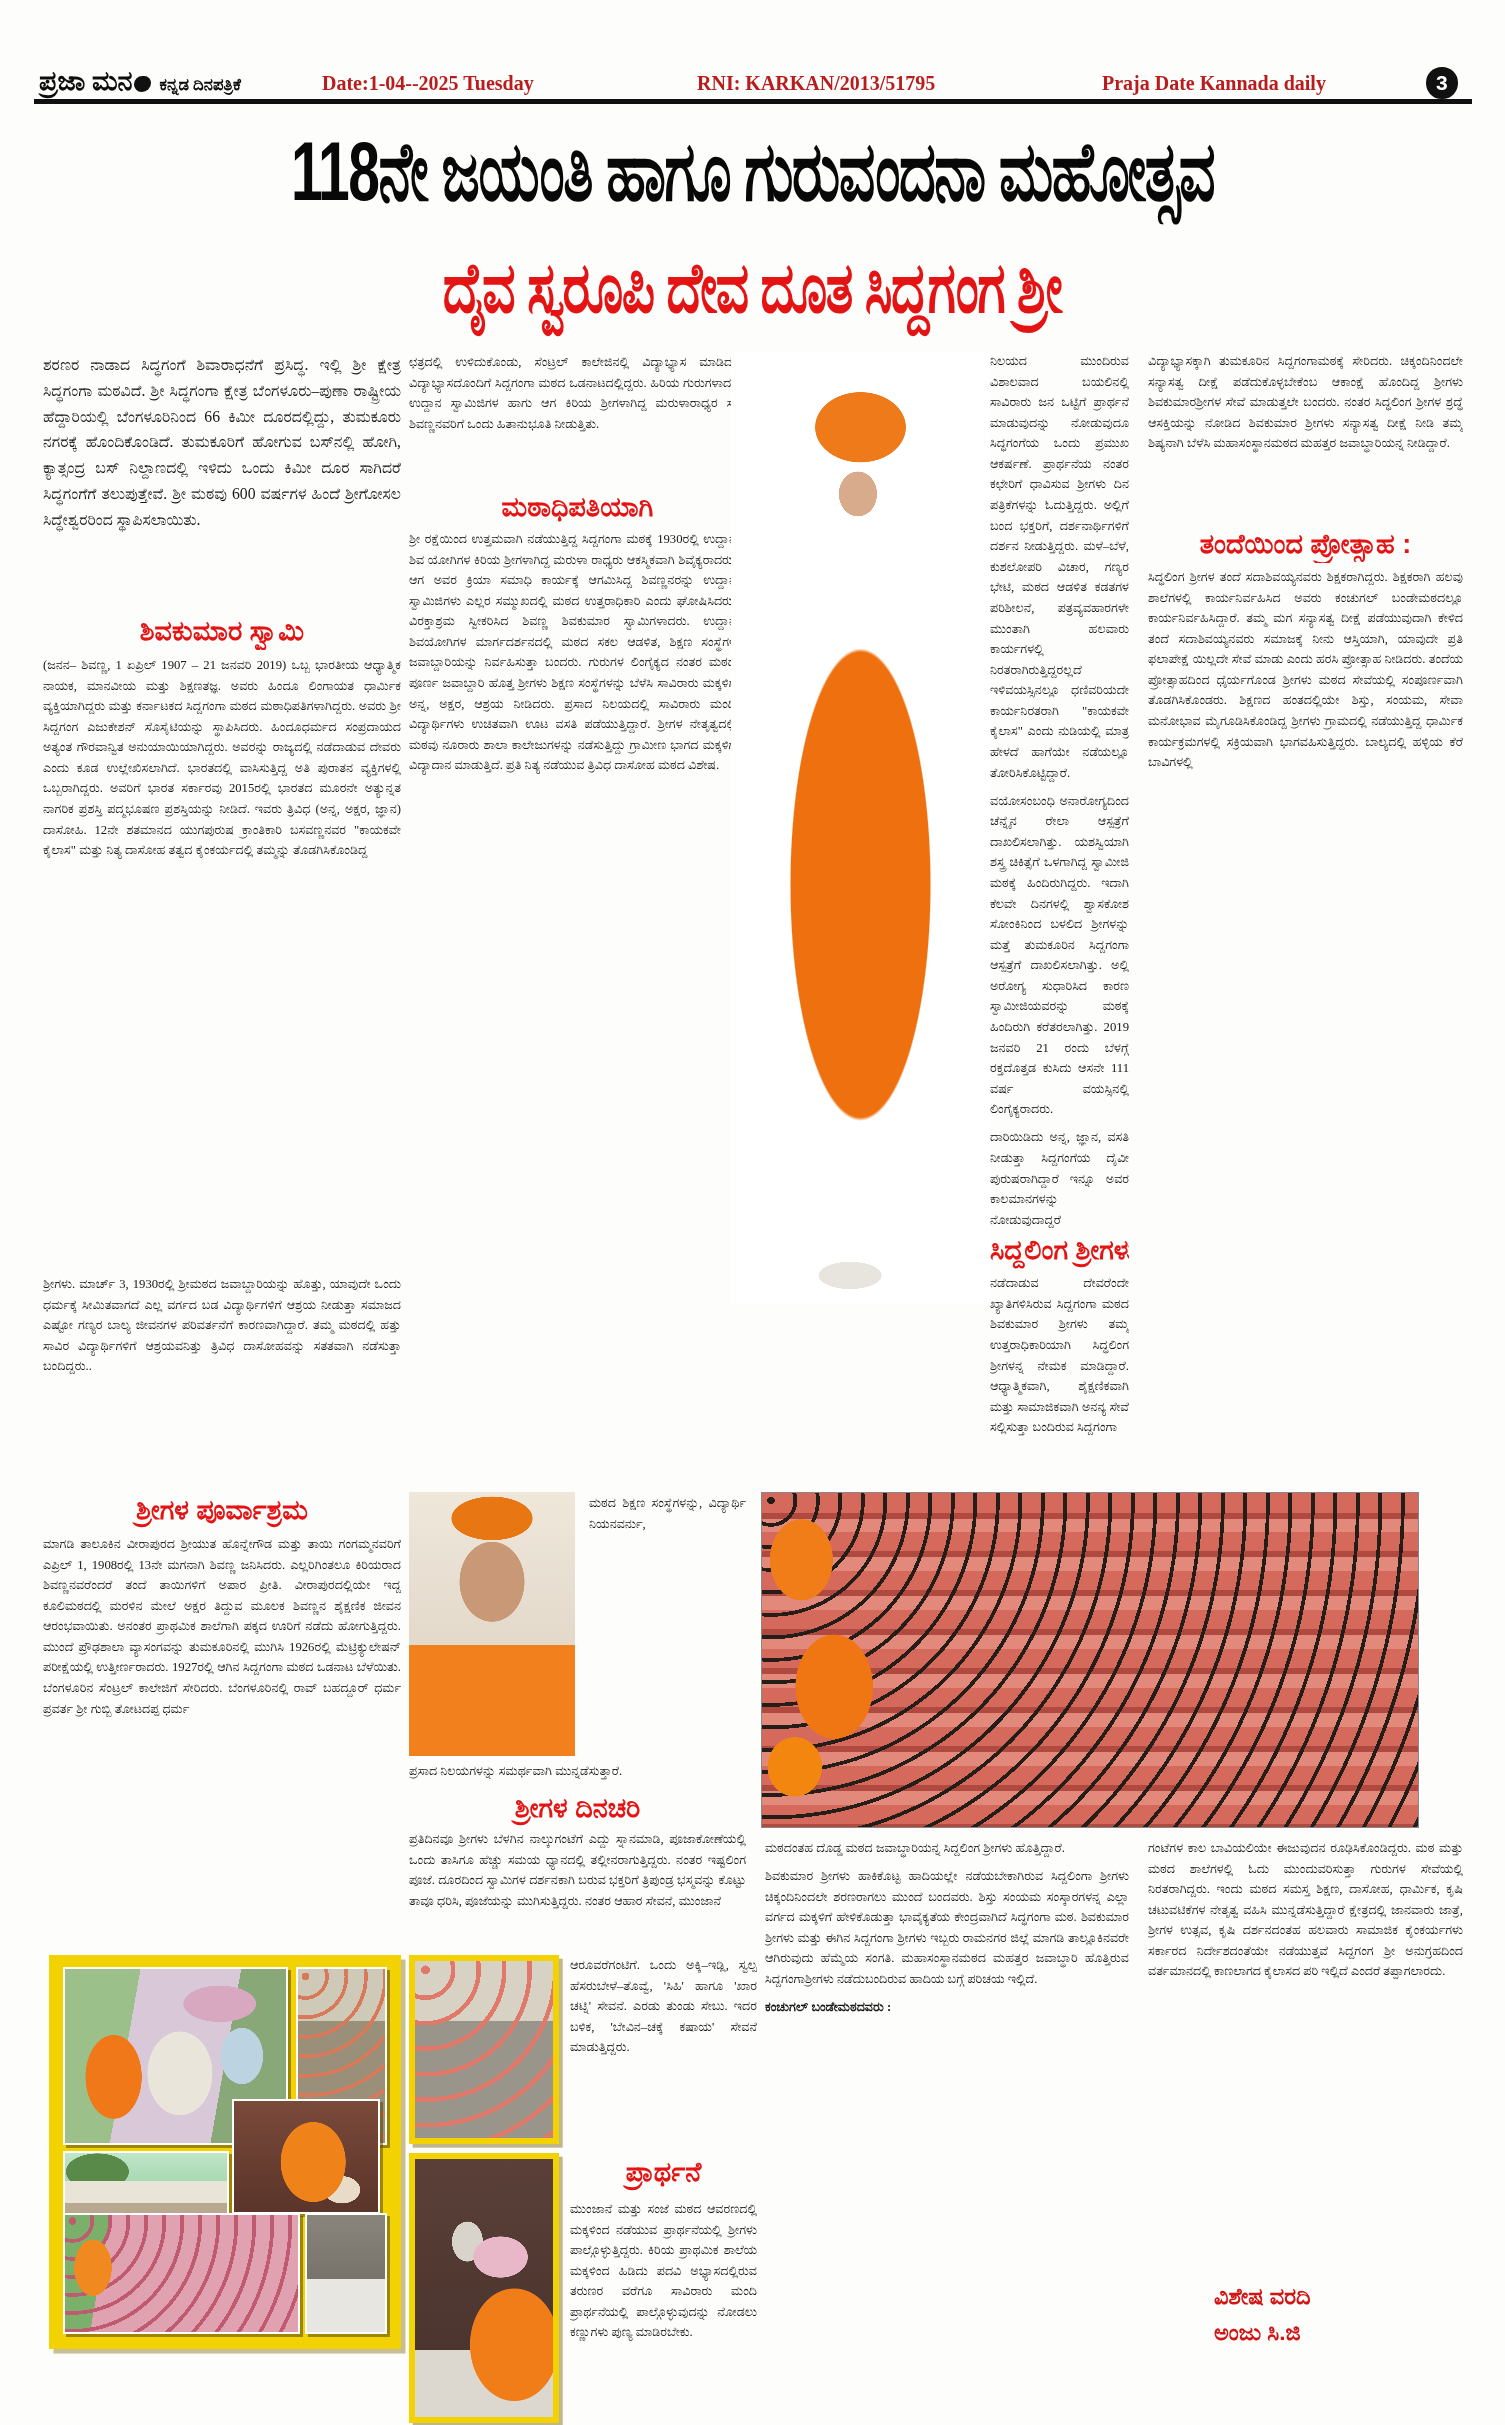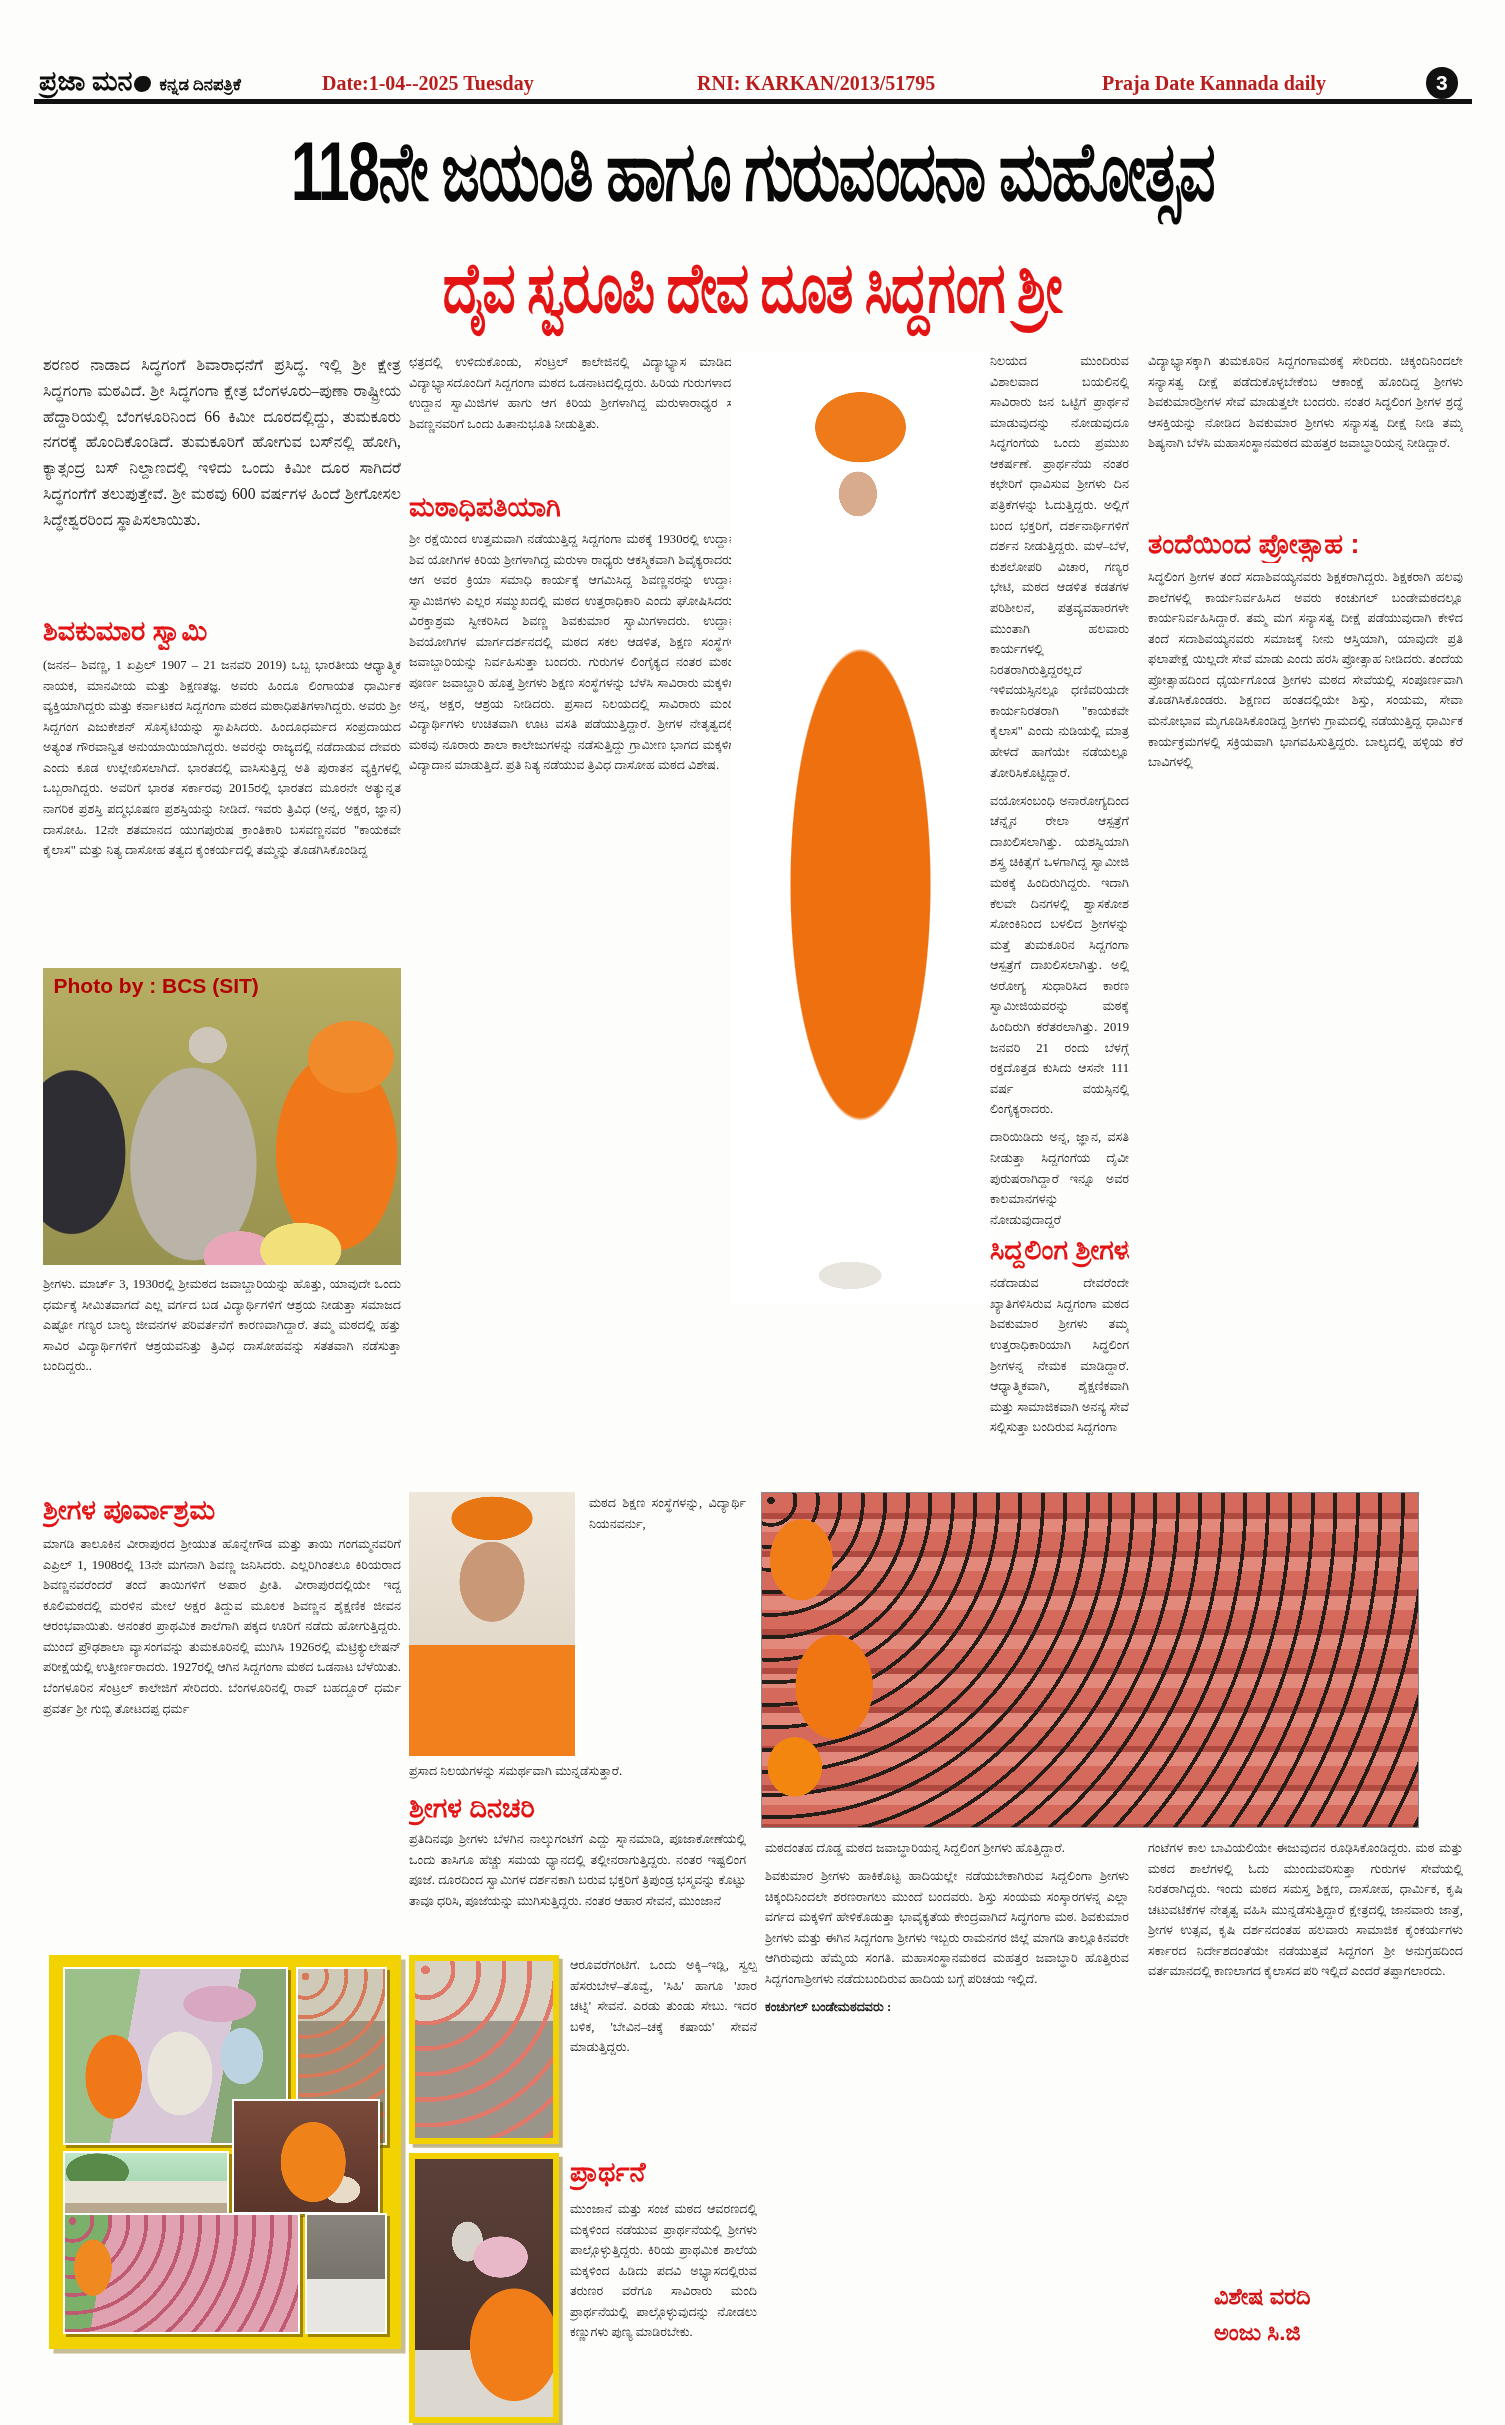--- a/index.html
+++ b/index.html
@@ -28,21 +28,21 @@
             white-space:nowrap;overflow:hidden;letter-spacing:-1.5px}
   .subheadline{left:37px;top:238px;width:1430px;height:75px;line-height:75px;
             font-family:"Liberation Sans",sans-serif;font-weight:bold;font-size:52px;
             text-align:center;color:#e41414;transform:scaleY(1.35);transform-origin:center top;
             white-space:nowrap;overflow:hidden;letter-spacing:-1.5px}
 
   
   .bt{font-size:12.7px;line-height:1.62;text-align:justify;overflow:hidden}
   .bt-lg{font-size:15.7px;line-height:1.64;text-align:justify;overflow:hidden}
   .sec-head{font-family:"Liberation Sans",sans-serif;font-weight:bold;font-size:27px;
-            color:#e41414;overflow:hidden;white-space:nowrap}
+            color:#e41414;text-align:center;overflow:hidden;white-space:nowrap}
   .lead-bold{font-weight:bold}
   .byline{font-family:"Liberation Sans",sans-serif;font-weight:bold;font-size:22.5px;
           color:#d11414;text-align:left;line-height:1.6}
 
   
   .photo{overflow:hidden}
   .ph-caption{position:absolute;left:10.5px;top:6px;font-family:"Liberation Sans",sans-serif;
               font-weight:bold;font-size:21px;color:#b30000}
   .photo-dignitaries{
     background:
@@ -130,23 +130,20 @@
   <div class="abs page-badge">3</div>
   <div class="abs mast-rule"></div>
 
   <div class="abs headline">118ನೇ ಜಯಂತಿ ಹಾಗೂ ಗುರುವಂದನಾ ಮಹೋತ್ಸವ</div>
   <div class="abs subheadline">ದೈವ ಸ್ವರೂಪಿ ದೇವ ದೂತ ಸಿದ್ದಗಂಗ ಶ್ರೀ</div>
 
   <div class="abs bt-lg" style="left:43px;top:352px;width:358px;height:259px">ಶರಣರ ನಾಡಾದ ಸಿದ್ಧಗಂಗೆ ಶಿವಾರಾಧನೆಗೆ ಪ್ರಸಿದ್ಧ. ಇಲ್ಲಿ ಶ್ರೀ ಕ್ಷೇತ್ರ ಸಿದ್ಧಗಂಗಾ ಮಠವಿದೆ. ಶ್ರೀ ಸಿದ್ಧಗಂಗಾ ಕ್ಷೇತ್ರ ಬೆಂಗಳೂರು–ಪುಣಾ ರಾಷ್ಟ್ರೀಯ ಹೆದ್ದಾರಿಯಲ್ಲಿ ಬೆಂಗಳೂರಿನಿಂದ 66 ಕಿಮೀ ದೂರದಲ್ಲಿದ್ದು, ತುಮಕೂರು ನಗರಕ್ಕೆ ಹೊಂದಿಕೊಂಡಿದೆ. ತುಮಕೂರಿಗೆ ಹೋಗುವ ಬಸ್‌ನಲ್ಲಿ ಹೋಗಿ, ಕ್ಯಾತ್ಸಂದ್ರ ಬಸ್ ನಿಲ್ದಾಣದಲ್ಲಿ ಇಳಿದು ಒಂದು ಕಿಮೀ ದೂರ ಸಾಗಿದರೆ ಸಿದ್ಧಗಂಗೆಗೆ ತಲುಪುತ್ತೇವೆ. ಶ್ರೀ ಮಠವು 600 ವರ್ಷಗಳ ಹಿಂದೆ ಶ್ರೀಗೋಸಲ ಸಿದ್ಧೇಶ್ವರರಿಂದ ಸ್ಥಾಪಿಸಲಾಯಿತು.</div>
   <div class="abs sec-head" style="left:43px;top:616px;width:358px;height:34px">ಶಿವಕುಮಾರ ಸ್ವಾಮಿ</div>
   <div class="abs bt" style="left:43px;top:655px;width:358px;height:309px">(ಜನನ– ಶಿವಣ್ಣ, 1 ಏಪ್ರಿಲ್ 1907 – 21 ಜನವರಿ 2019) ಒಬ್ಬ ಭಾರತೀಯ ಆಧ್ಯಾತ್ಮಿಕ ನಾಯಕ, ಮಾನವೀಯ ಮತ್ತು ಶಿಕ್ಷಣತಜ್ಞ. ಅವರು ಹಿಂದೂ ಲಿಂಗಾಯತ ಧಾರ್ಮಿಕ ವ್ಯಕ್ತಿಯಾಗಿದ್ದರು ಮತ್ತು ಕರ್ನಾಟಕದ ಸಿದ್ದಗಂಗಾ ಮಠದ ಮಠಾಧಿಪತಿಗಳಾಗಿದ್ದರು. ಅವರು ಶ್ರೀ ಸಿದ್ದಗಂಗ ಎಜುಕೇಶನ್ ಸೊಸೈಟಿಯನ್ನು ಸ್ಥಾಪಿಸಿದರು. ಹಿಂದೂಧರ್ಮದ ಸಂಪ್ರದಾಯದ ಅತ್ಯಂತ ಗೌರವಾನ್ವಿತ ಅನುಯಾಯಿಯಾಗಿದ್ದರು. ಅವರನ್ನು ರಾಜ್ಯದಲ್ಲಿ ನಡೆದಾಡುವ ದೇವರು ಎಂದು ಕೂಡ ಉಲ್ಲೇಖಿಸಲಾಗಿದೆ. ಭಾರತದಲ್ಲಿ ವಾಸಿಸುತ್ತಿದ್ದ ಅತಿ ಪುರಾತನ ವ್ಯಕ್ತಿಗಳಲ್ಲಿ ಒಬ್ಬರಾಗಿದ್ದರು. ಅವರಿಗೆ ಭಾರತ ಸರ್ಕಾರವು 2015ರಲ್ಲಿ ಭಾರತದ ಮೂರನೇ ಅತ್ಯುನ್ನತ ನಾಗರಿಕ ಪ್ರಶಸ್ತಿ ಪದ್ಮಭೂಷಣ ಪ್ರಶಸ್ತಿಯನ್ನು ನೀಡಿದೆ. ಇವರು ತ್ರಿವಿಧ (ಅನ್ನ, ಅಕ್ಷರ, ಜ್ಞಾನ) ದಾಸೋಹಿ. 12ನೇ ಶತಮಾನದ ಯುಗಪುರುಷ ಕ್ರಾಂತಿಕಾರಿ ಬಸವಣ್ಣನವರ "ಕಾಯಕವೇ ಕೈಲಾಸ" ಮತ್ತು ನಿತ್ಯ ದಾಸೋಹ ತತ್ವದ ಕೈಂಕರ್ಯದಲ್ಲಿ ತಮ್ಮನ್ನು ತೊಡಗಿಸಿಕೊಂಡಿದ್ದ</div>
 
-  <div class="abs photo photo-dignitaries" style="left:43px;top:968px;width:358px;height:297px">
-    <span class="ph-caption">Photo by : BCS (SIT)</span>
-  </div>
 
   <div class="abs bt" style="left:43px;top:1274px;width:358px;height:216px">ಶ್ರೀಗಳು. ಮಾರ್ಚ್ 3, 1930ರಲ್ಲಿ ಶ್ರೀಮಠದ ಜವಾಬ್ದಾರಿಯನ್ನು ಹೊತ್ತು, ಯಾವುದೇ ಒಂದು ಧರ್ಮಕ್ಕೆ ಸೀಮಿತವಾಗದೆ ಎಲ್ಲ ವರ್ಗದ ಬಡ ವಿದ್ಯಾರ್ಥಿಗಳಿಗೆ ಆಶ್ರಯ ನೀಡುತ್ತಾ ಸಮಾಜದ ಎಷ್ಟೋ ಗಣ್ಯರ ಬಾಲ್ಯ ಜೀವನಗಳ ಪರಿವರ್ತನೆಗೆ ಕಾರಣವಾಗಿದ್ದಾರೆ. ತಮ್ಮ ಮಠದಲ್ಲಿ ಹತ್ತು ಸಾವಿರ ವಿದ್ಯಾರ್ಥಿಗಳಿಗೆ ಆಶ್ರಯವನಿತ್ತು ತ್ರಿವಿಧ ದಾಸೋಹವನ್ನು ಸತತವಾಗಿ ನಡೆಸುತ್ತಾ ಬಂದಿದ್ದರು..</div>
   <div class="abs sec-head" style="left:43px;top:1495px;width:358px;height:34px">ಶ್ರೀಗಳ ಪೂರ್ವಾಶ್ರಮ</div>
   <div class="abs bt" style="left:43px;top:1534px;width:358px;height:417px">ಮಾಗಡಿ ತಾಲೂಕಿನ ವೀರಾಪುರದ ಶ್ರೀಯುತ ಹೊನ್ನೇಗೌಡ ಮತ್ತು ತಾಯಿ ಗಂಗಮ್ಮನವರಿಗೆ ಎಪ್ರಿಲ್ 1, 1908ರಲ್ಲಿ 13ನೇ ಮಗನಾಗಿ ಶಿವಣ್ಣ ಜನಿಸಿದರು. ಎಲ್ಲರಿಗಿಂತಲೂ ಕಿರಿಯರಾದ ಶಿವಣ್ಣನವರೆಂದರೆ ತಂದೆ ತಾಯಿಗಳಿಗೆ ಅಪಾರ ಪ್ರೀತಿ. ವೀರಾಪುರದಲ್ಲಿಯೇ ಇದ್ದ ಕೂಲಿಮಠದಲ್ಲಿ ಮರಳಿನ ಮೇಲೆ ಅಕ್ಷರ ತಿದ್ದುವ ಮೂಲಕ ಶಿವಣ್ಣನ ಶೈಕ್ಷಣಿಕ ಜೀವನ ಆರಂಭವಾಯಿತು. ಅನಂತರ ಪ್ರಾಥಮಿಕ ಶಾಲೆಗಾಗಿ ಪಕ್ಕದ ಊರಿಗೆ ನಡೆದು ಹೋಗುತ್ತಿದ್ದರು. ಮುಂದೆ ಪ್ರೌಢಶಾಲಾ ವ್ಯಾಸಂಗವನ್ನು ತುಮಕೂರಿನಲ್ಲಿ ಮುಗಿಸಿ 1926ರಲ್ಲಿ ಮೆಟ್ರಿಕ್ಯುಲೇಷನ್ ಪರೀಕ್ಷೆಯಲ್ಲಿ ಉತ್ತೀರ್ಣರಾದರು. 1927ರಲ್ಲಿ ಆಗಿನ ಸಿದ್ದಗಂಗಾ ಮಠದ ಒಡನಾಟ ಬೆಳೆಯಿತು. ಬೆಂಗಳೂರಿನ ಸೆಂಟ್ರಲ್ ಕಾಲೇಜಿಗೆ ಸೇರಿದರು. ಬೆಂಗಳೂರಿನಲ್ಲಿ ರಾವ್ ಬಹದ್ದೂರ್ ಧರ್ಮ ಪ್ರವರ್ತ ಶ್ರೀ ಗುಬ್ಬಿ ತೋಟದಪ್ಪ ಧರ್ಮ</div>
 
   <div class="abs collage" style="left:49px;top:1955px;width:352px;height:394px">
     <div class="cphoto cp-event" style="left:13.5px;top:12px;width:225px;height:178px"></div>
     <div class="cphoto cp-dining" style="left:247px;top:12px;width:91px;height:178px"></div>
     <div class="cphoto cp-building" style="left:13.5px;top:196px;width:166px;height:66px"></div>
     <div class="cphoto cp-reading" style="left:183px;top:144px;width:148px;height:115px"></div>

